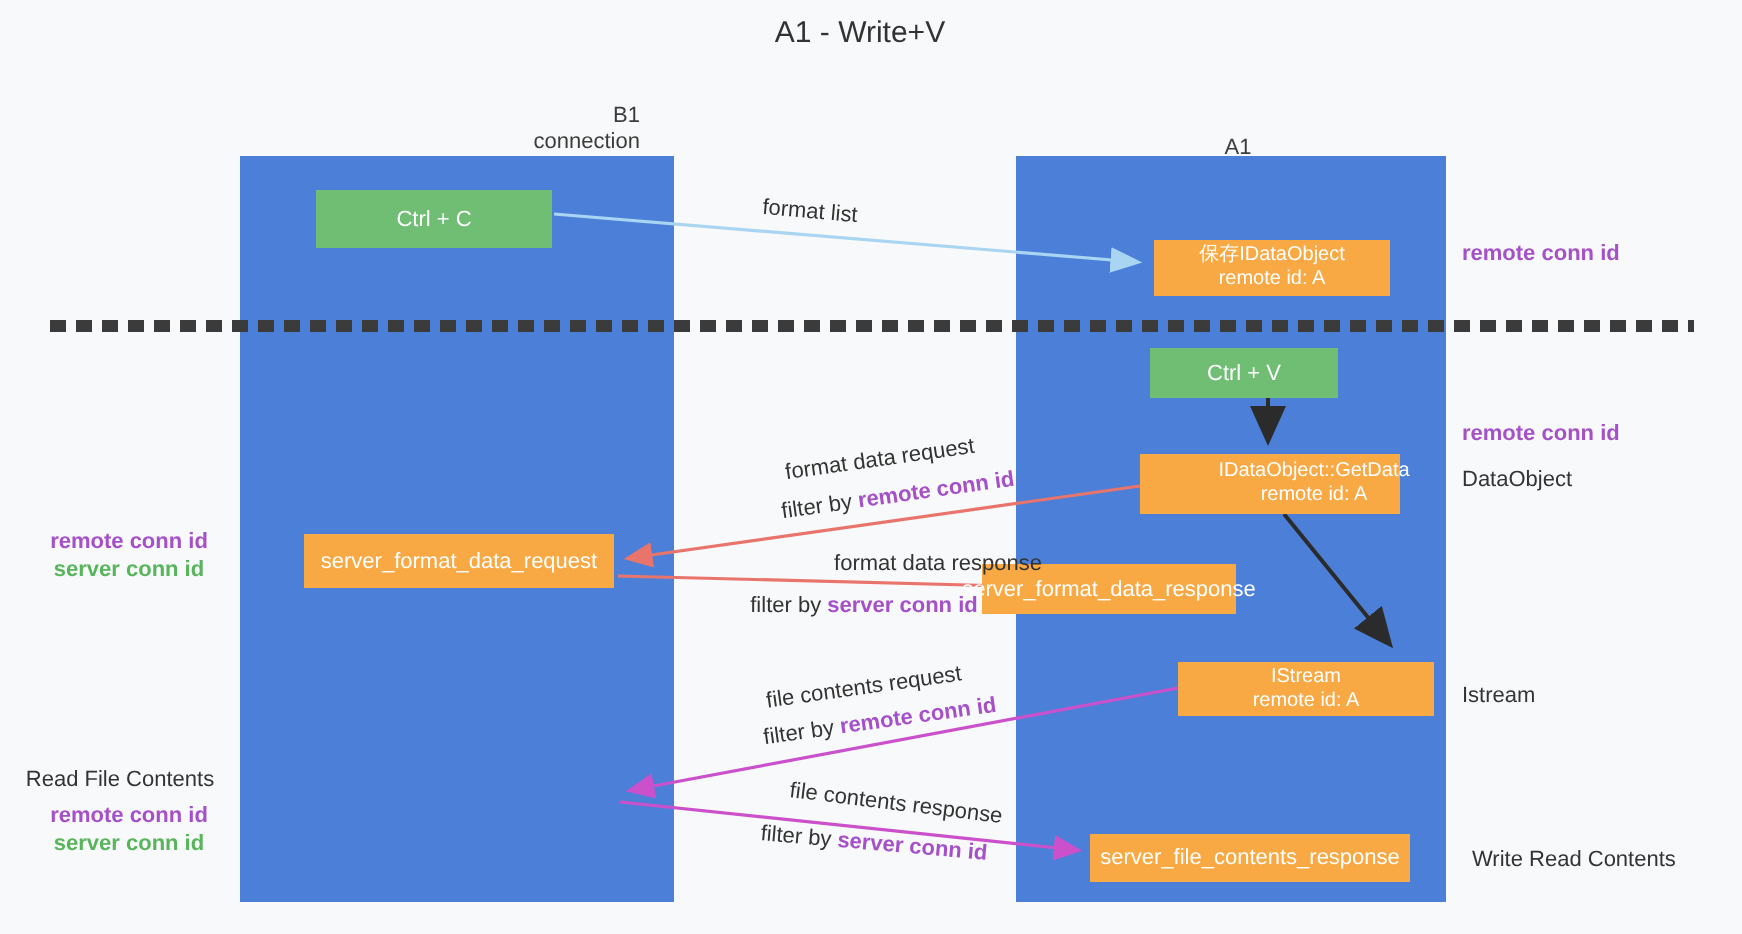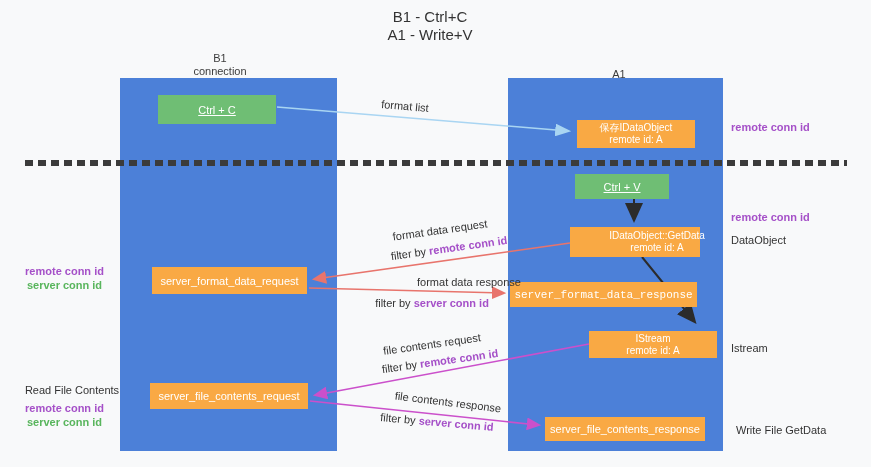--- a/index.html
+++ b/index.html
@@ -12,46 +12,45 @@
   .lane-header { position:absolute; text-align:center; font-size:11px; line-height:13px; color:#3c3c3c; }
   .lane { position:absolute; top:78px; height:373px; background:#4c80d8; }
   .lane-left  { left:120px; width:217px; }
   .lane-right { left:508px; width:215px; }
 
   .dashline { position:absolute; left:25px; top:160px; width:822px; height:6px;
               background:repeating-linear-gradient(90deg,#3b3b3b 0 8px,transparent 8px 13px); }
 
   .box { position:absolute; display:flex; flex-direction:column; align-items:center;
          justify-content:center; color:#fff; text-align:center; z-index:3; }
-  .box-green  { background:#6fbe74; font-size:11px;text-decoration:underline; }
+  .box-green  { background:#6fbe74; font-size:11px; }
   .box-orange { background:#f9a944;text-align:center; }
   .box-1line  { font-size:11px; }
   .box-2line  { font-size:10px; line-height:12px; }
 
   svg.arrows { position:absolute; left:0; top:0; z-index:2; pointer-events:none; }
 
   .lbl { position:absolute; font-size:11px; color:#333; white-space:nowrap; z-index:4; }
   .lbl-c { text-align:center; }
   .purple { color:#a550c8; font-weight:bold; }
   .green  { color:#58b55c; font-weight:bold; }
   .rot-up   { transform:rotate(-8deg); }
   .rot-dn5  { transform:rotate(5deg); }
   .rot-dn7  { transform:rotate(7deg); }
 </style>
 </head>
 <body>
 
 <div class="canvas">
 
   <div class="title">
-    <div>B1 - Ctrl+C</div>
     <div>A1 - Write+V</div>
   </div>
 
-  <div class="lane-header" style="left:120px; top:52px; width:200px;">
+  <div class="lane-header" style="left:120px; top:52px; width:200px;text-align:right;">
     <div>B1</div>
     <div>connection</div>
   </div>
   <div class="lane-header" style="left:508px; top:52px; width:222px;margin-top:16px;">
     <div>A1</div>
     <div>request</div>
   </div>
 
   <div class="lane lane-left"></div>
   <div class="lane lane-right"></div>
@@ -97,32 +96,29 @@
 
   <div class="box box-orange box-2line" style="left:570px; top:227px; width:130px; height:30px;padding-left:44px;">
     <div>IDataObject::GetData</div>
     <div>remote id: A</div>
   </div>
 
   <div class="box box-orange box-1line" style="left:152px; top:267px; width:155px; height:27px;">
     <span>server_format_data_request</span>
   </div>
 
-  <div class="box box-orange box-1line" style="left:510px; top:282px; width:187px; height:25px;font-family:Liberation Mono, monospace;">
+  <div class="box box-orange box-1line" style="left:491px; top:282px; width:127px; height:25px;">
     <span>server_format_data_response</span>
   </div>
 
   <div class="box box-orange box-2line" style="left:589px; top:331px; width:128px; height:27px;">
     <div>IStream</div>
     <div>remote id: A</div>
   </div>
 
-  <div class="box box-orange box-1line" style="left:150px; top:383px; width:158px; height:26px;">
-    <span>server_file_contents_request</span>
-  </div>
 
   <div class="box box-orange box-1line" style="left:545px; top:417px; width:160px; height:24px;">
     <span>server_file_contents_response</span>
   </div>
 
   <div class="lbl lbl-c rot-dn5" style="left:355px; top:100px; width:100px;">format list</div>
 
   <div class="lbl lbl-c rot-up" style="left:380px; top:224px; width:120px;">format data request</div>
   <div class="lbl lbl-c rot-up" style="left:383px; top:242px; width:132px;">
     <span>filter by</span>
@@ -144,21 +140,21 @@
   <div class="lbl lbl-c rot-dn7" style="left:388px; top:396px; width:120px;">file contents response</div>
   <div class="lbl lbl-c rot-dn5" style="left:371px; top:416px; width:132px;">
     <span>filter by</span>
     <span class="purple">server conn id</span>
   </div>
 
   <div class="lbl purple" style="left:731px; top:121px;">remote conn id</div>
   <div class="lbl purple" style="left:731px; top:211px;">remote conn id</div>
   <div class="lbl" style="left:731px; top:234px;text-align:right;">DataObject</div>
   <div class="lbl" style="left:731px; top:342px;">Istream</div>
-  <div class="lbl" style="left:736px; top:424px;">Write File GetData</div>
+  <div class="lbl" style="left:736px; top:424px;">Write Read Contents</div>
 
   <div class="lbl lbl-c purple" style="left:12px; top:265px; width:105px;">remote conn id</div>
   <div class="lbl lbl-c green" style="left:12px; top:279px; width:105px;">server conn id</div>
-  <div class="lbl lbl-c" style="left:12px; top:384px; width:120px;">Read File Contents</div>
+  <div class="lbl lbl-c" style="left:0; top:384px; width:120px;">Read File Contents</div>
   <div class="lbl lbl-c purple" style="left:12px; top:402px; width:105px;">remote conn id</div>
   <div class="lbl lbl-c green" style="left:12px; top:416px; width:105px;">server conn id</div>
 
 </div>
 
 </body></html>

